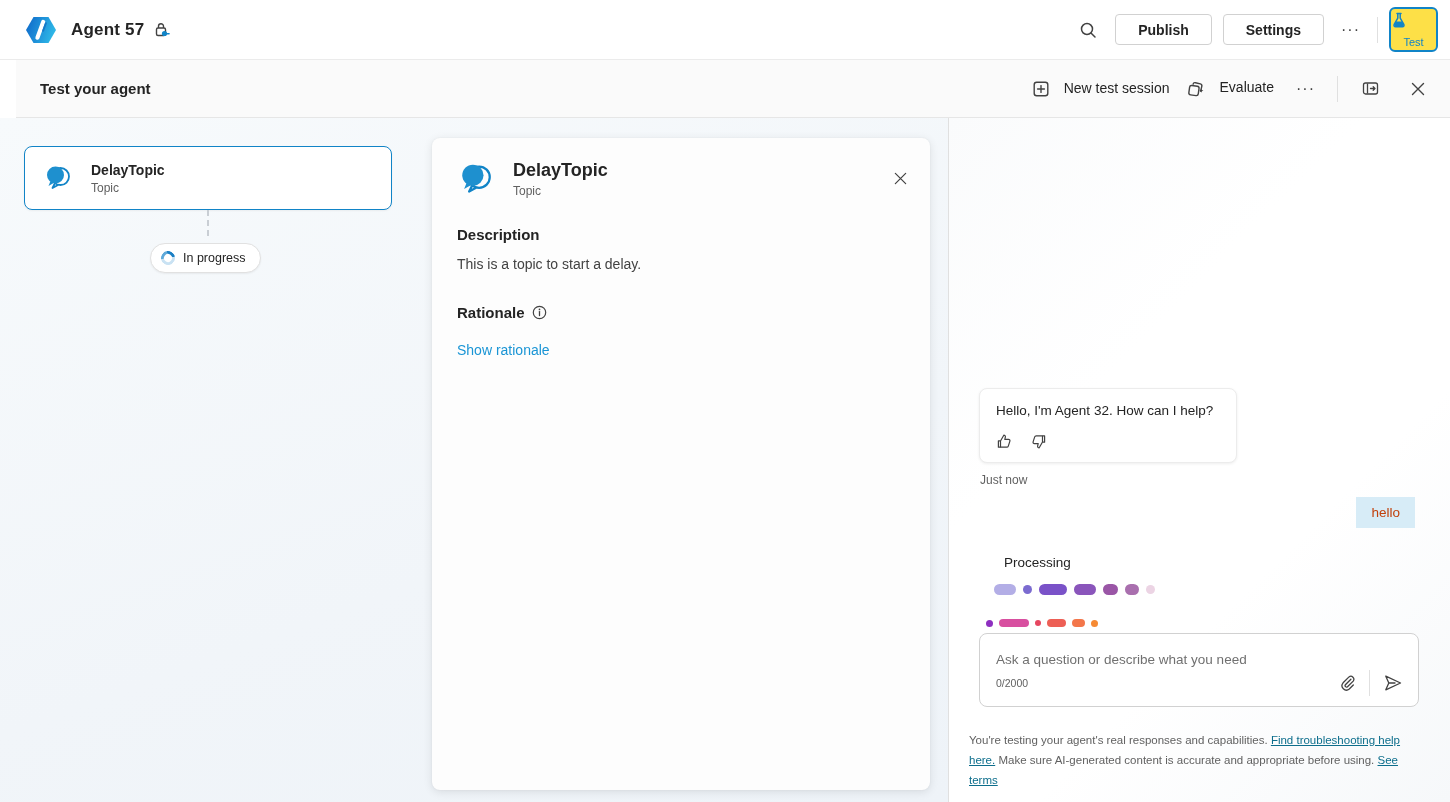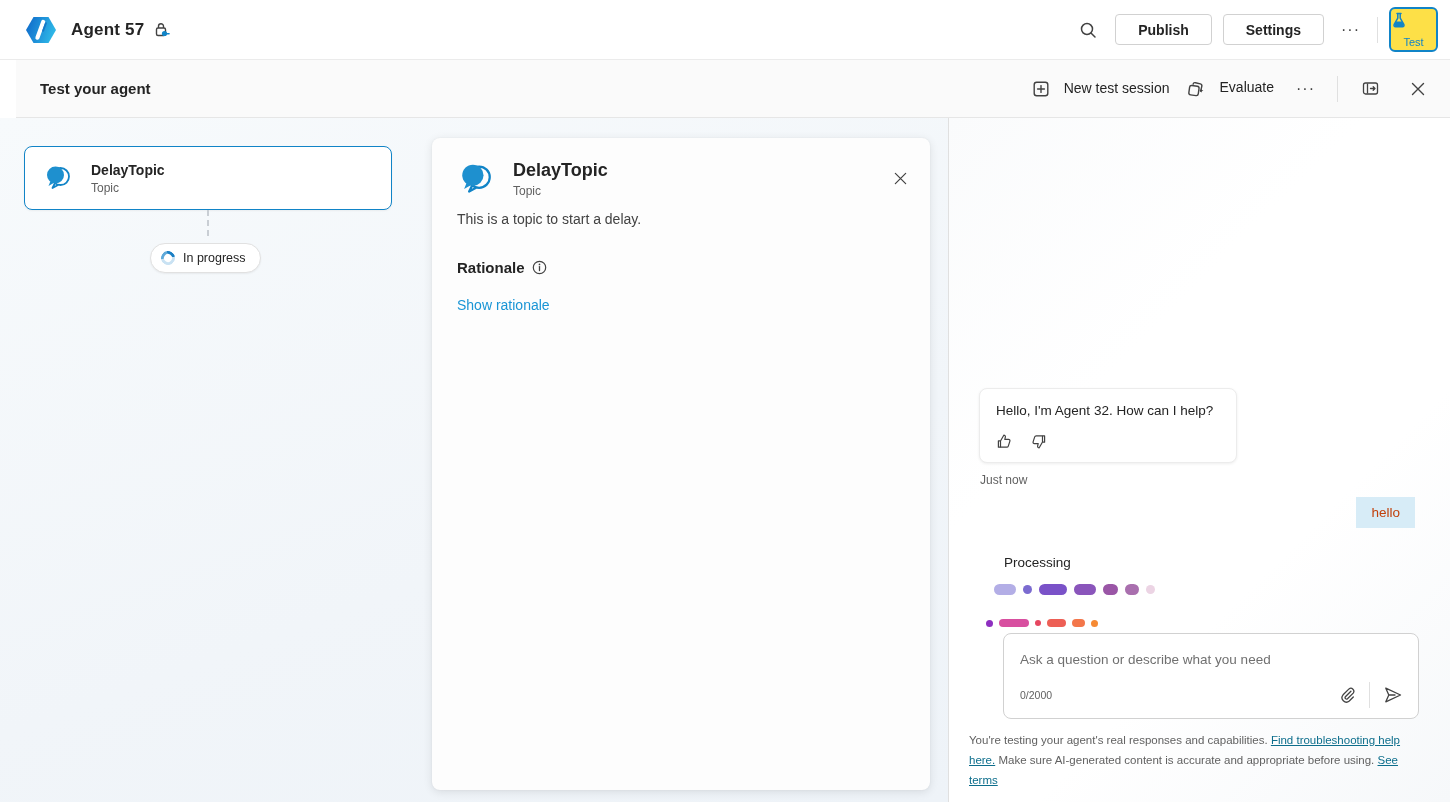--- a/index.html
+++ b/index.html
@@ -61,21 +61,21 @@
   .thumbs { display:flex; gap:17px; margin-top:13px; }
   .thumbs svg { cursor:pointer; }
   .timestamp { position:absolute; left:31px; top:355px; font-size:12px; color:#616161; }
   .user-bubble { position:absolute; right:35px; top:379px; background:#d7ecf7; border-radius:0; padding:8px 15px; font-size:13.5px; color:#c2410c; }
   .processing-label { position:absolute; left:55px; top:437px; font-size:13.5px; color:#242424; }
   .pills { position:absolute; display:flex; align-items:center; }
   .pills-1 { left:45px; top:466px; gap:7px; }
   .pills-2 { left:37px; top:501px; gap:6px; }
   .pill { border-radius:6px; }
 
-  .chat-input { position:absolute; left:30px; right:31px; top:515px; height:86px; background:#fff; border:1px solid #d1d1d1; border-radius:8px;margin-left:24px; }
+  .chat-input { position:absolute; left:30px; right:31px; top:515px; height:74px; background:#fff; border:1px solid #d1d1d1; border-radius:8px; }
   .chat-input input { position:absolute; left:16px; right:16px; top:13px; height:24px; border:none; outline:none; font-size:13.5px; font-family:inherit; color:#242424; background:transparent; }
   .chat-input input::placeholder { color:#707070; }
   .input-bottom { position:absolute; left:16px; right:10px; bottom:9px; display:flex; align-items:center; }
   .charcount { font-size:10.5px; color:#616161; }
   .input-icons { margin-left:auto; display:flex; align-items:center; gap:8px; }
   .input-icons .vdiv { height:26px; }
   .disclaimer { position:absolute; left:20px; right:28px; top:612px; font-size:11.5px; color:#616161; line-height:1.75; }
   .tlink { color:#0d6e8c; text-decoration:underline; cursor:pointer; }
 </style>
 </head>
@@ -193,20 +193,23 @@
           <div class="d-title">DelayTopic</div>
           <div class="d-sub">Topic</div>
         </div>
       </div>
       <div class="d-close">
         <svg width="15" height="15" viewBox="0 0 16 16">
           <path d="M2.5 2.5 L13.5 13.5 M13.5 2.5 L2.5 13.5" stroke="#424242" stroke-width="1.3" stroke-linecap="round"></path>
         </svg>
       </div>
 
+      <div class="sect-h">
+        <span>Description</span>
+      </div>
       <div class="sect-body">This is a topic to start a delay.</div>
 
       <div class="sect-h" style="margin-top:32px;">
         <span>Rationale</span>
         <svg width="15" height="15" viewBox="0 0 15 15" fill="none">
           <circle cx="7.5" cy="7.5" r="6.2" stroke="#424242" stroke-width="1.2"></circle>
           <line x1="7.5" y1="6.6" x2="7.5" y2="10.6" stroke="#424242" stroke-width="1.3" stroke-linecap="round"></line>
           <circle cx="7.5" cy="4.4" r="0.85" fill="#424242"></circle>
         </svg>
       </div>

